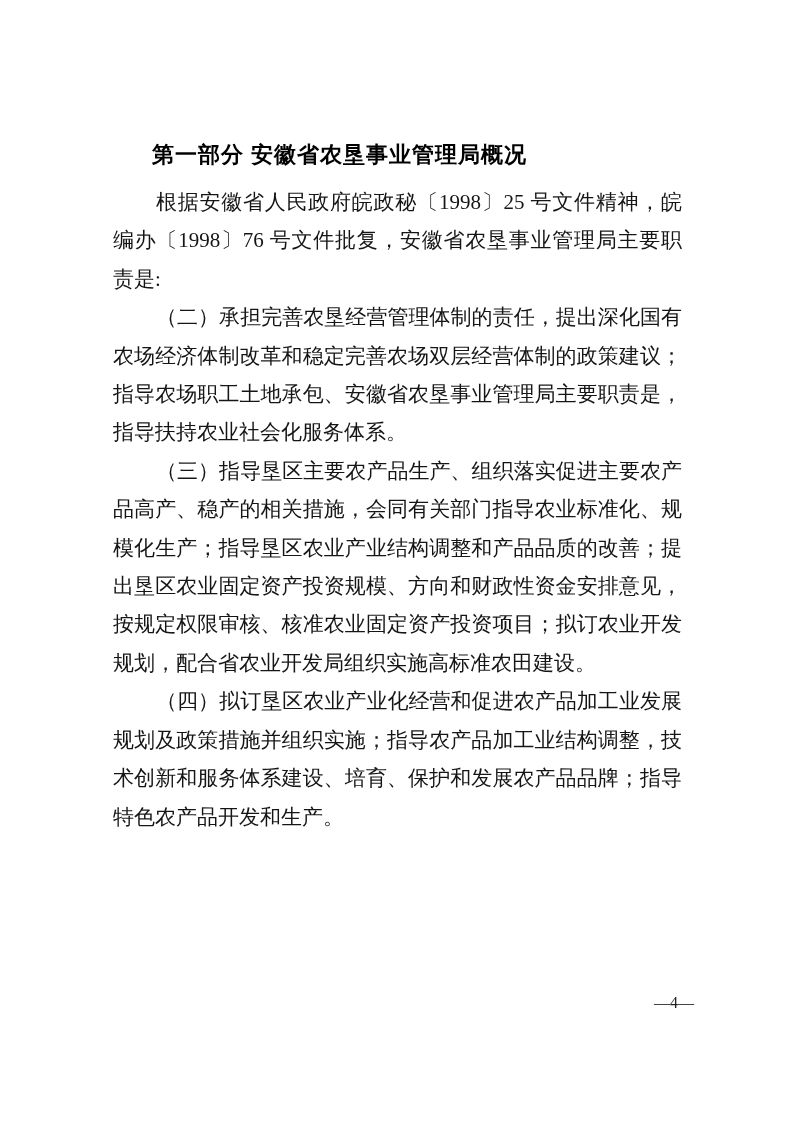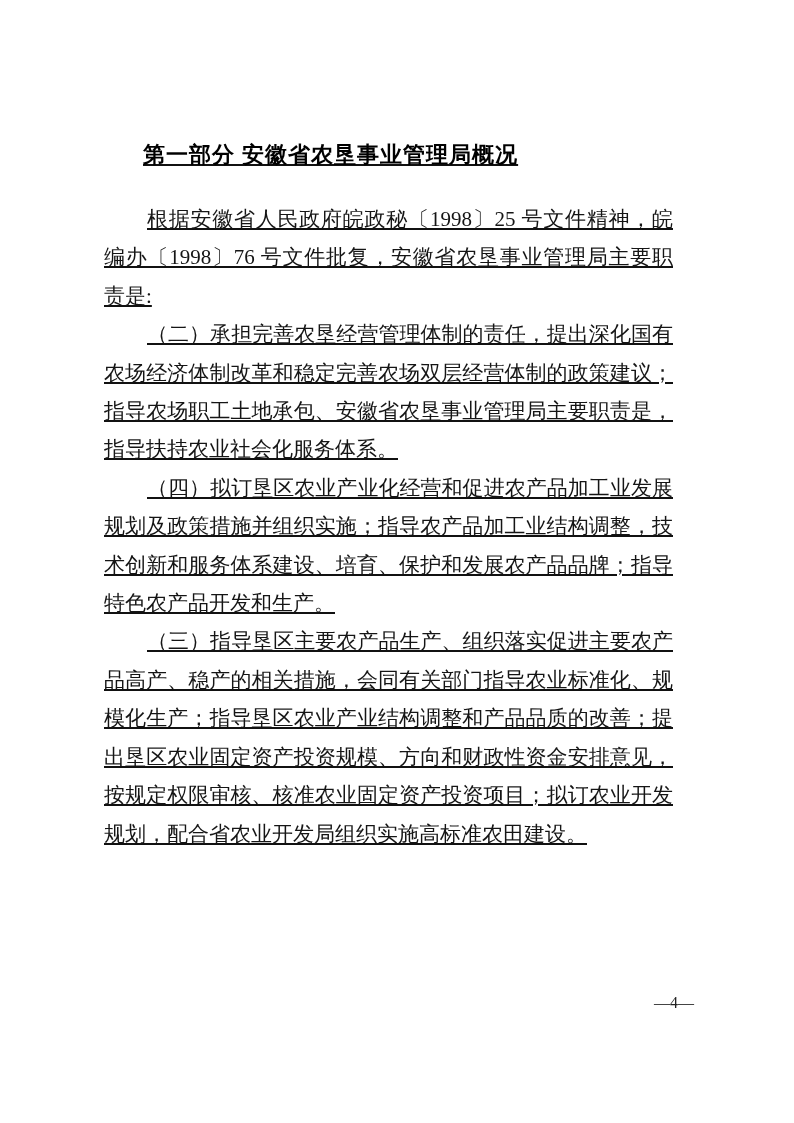--- a/index.html
+++ b/index.html
@@ -11,24 +11,23 @@
     position: relative;
     width: 794px;
     height: 1123px;
     background: #ffffff;
     overflow: hidden;
     font-family: "Liberation Serif", "DejaVu Serif", serif;
     color: #111111;
   }
   .content {
     position: absolute;
-    left: 104px;
+    left: 113px;
     top: 140px;
     width: 569px;
-    text-decoration: underline;
   }
   .doc-title {
     margin: 0;
     font-family: "Liberation Sans", "DejaVu Sans", sans-serif;
     font-weight: bold;
     font-size: 22px;
     line-height: 30px;
     color: #000000;
     text-indent: 39px;
     letter-spacing: 1px;
@@ -37,21 +36,21 @@
     margin: 19px 0 0 0;
     font-family: "Liberation Sans", "DejaVu Sans", sans-serif;
     font-weight: bold;
     font-size: 22px;
     line-height: 30px;
     color: #000000;
     text-indent: 30px;
     letter-spacing: 1px;
   }
   .body-text {
-    margin-top: 30px;
+    margin-top: 13px;
   }
   .body-text p {
     margin: 0;
     font-size: 21px;
     line-height: 38.4px;
     text-align: justify;
     text-justify: inter-character;
     text-indent: 43px;
     color: #151515;
   }
@@ -68,18 +67,18 @@
 </style>
 </head>
 <body>
 
 <div class="page">
   <div class="content">
     <h1 class="doc-title">第一部分 安徽省农垦事业管理局概况</h1>
     <div class="body-text">
       <p>根据安徽省人民政府皖政秘〔1998〕25 号文件精神，皖编办〔1998〕76 号文件批复，安徽省农垦事业管理局主要职责是:</p>
       <p>（二）承担完善农垦经营管理体制的责任，提出深化国有农场经济体制改革和稳定完善农场双层经营体制的政策建议；指导农场职工土地承包、安徽省农垦事业管理局主要职责是，指导扶持农业社会化服务体系。</p>
+      <p>（三）指导垦区主要农产品生产、组织落实促进主要农产品高产、稳产的相关措施，会同有关部门指导农业标准化、规模化生产；指导垦区农业产业结构调整和产品品质的改善；提出垦区农业固定资产投资规模、方向和财政性资金安排意见，按规定权限审核、核准农业固定资产投资项目；拟订农业开发规划，配合省农业开发局组织实施高标准农田建设。</p>
       <p>（四）拟订垦区农业产业化经营和促进农产品加工业发展规划及政策措施并组织实施；指导农产品加工业结构调整，技术创新和服务体系建设、培育、保护和发展农产品品牌；指导特色农产品开发和生产。</p>
-      <p>（三）指导垦区主要农产品生产、组织落实促进主要农产品高产、稳产的相关措施，会同有关部门指导农业标准化、规模化生产；指导垦区农业产业结构调整和产品品质的改善；提出垦区农业固定资产投资规模、方向和财政性资金安排意见，按规定权限审核、核准农业固定资产投资项目；拟订农业开发规划，配合省农业开发局组织实施高标准农田建设。</p>
     </div>
   </div>
   <div class="page-number">—4—</div>
 </div>
 
 </body></html>

